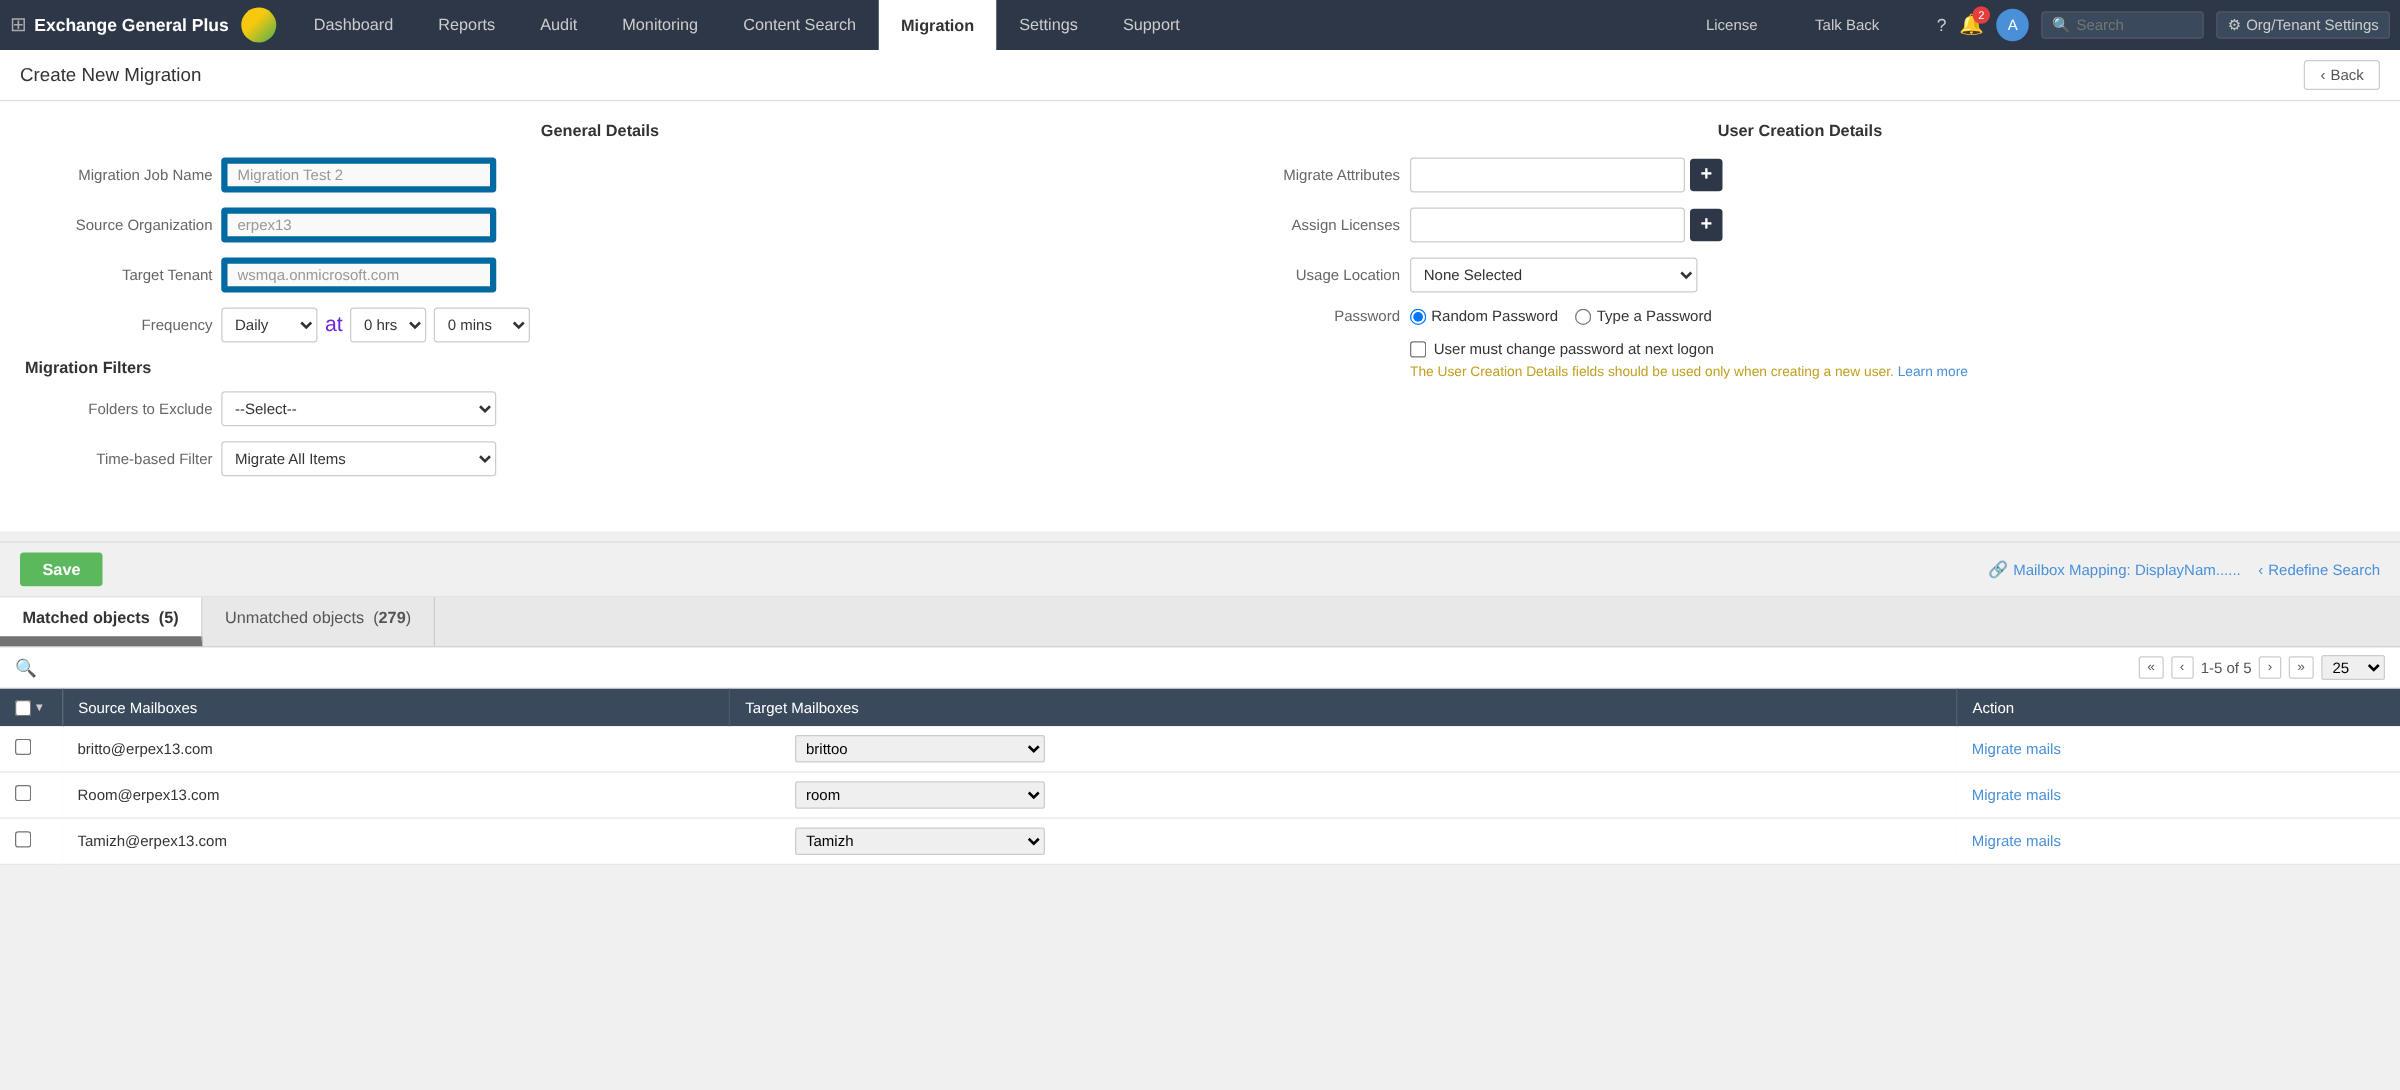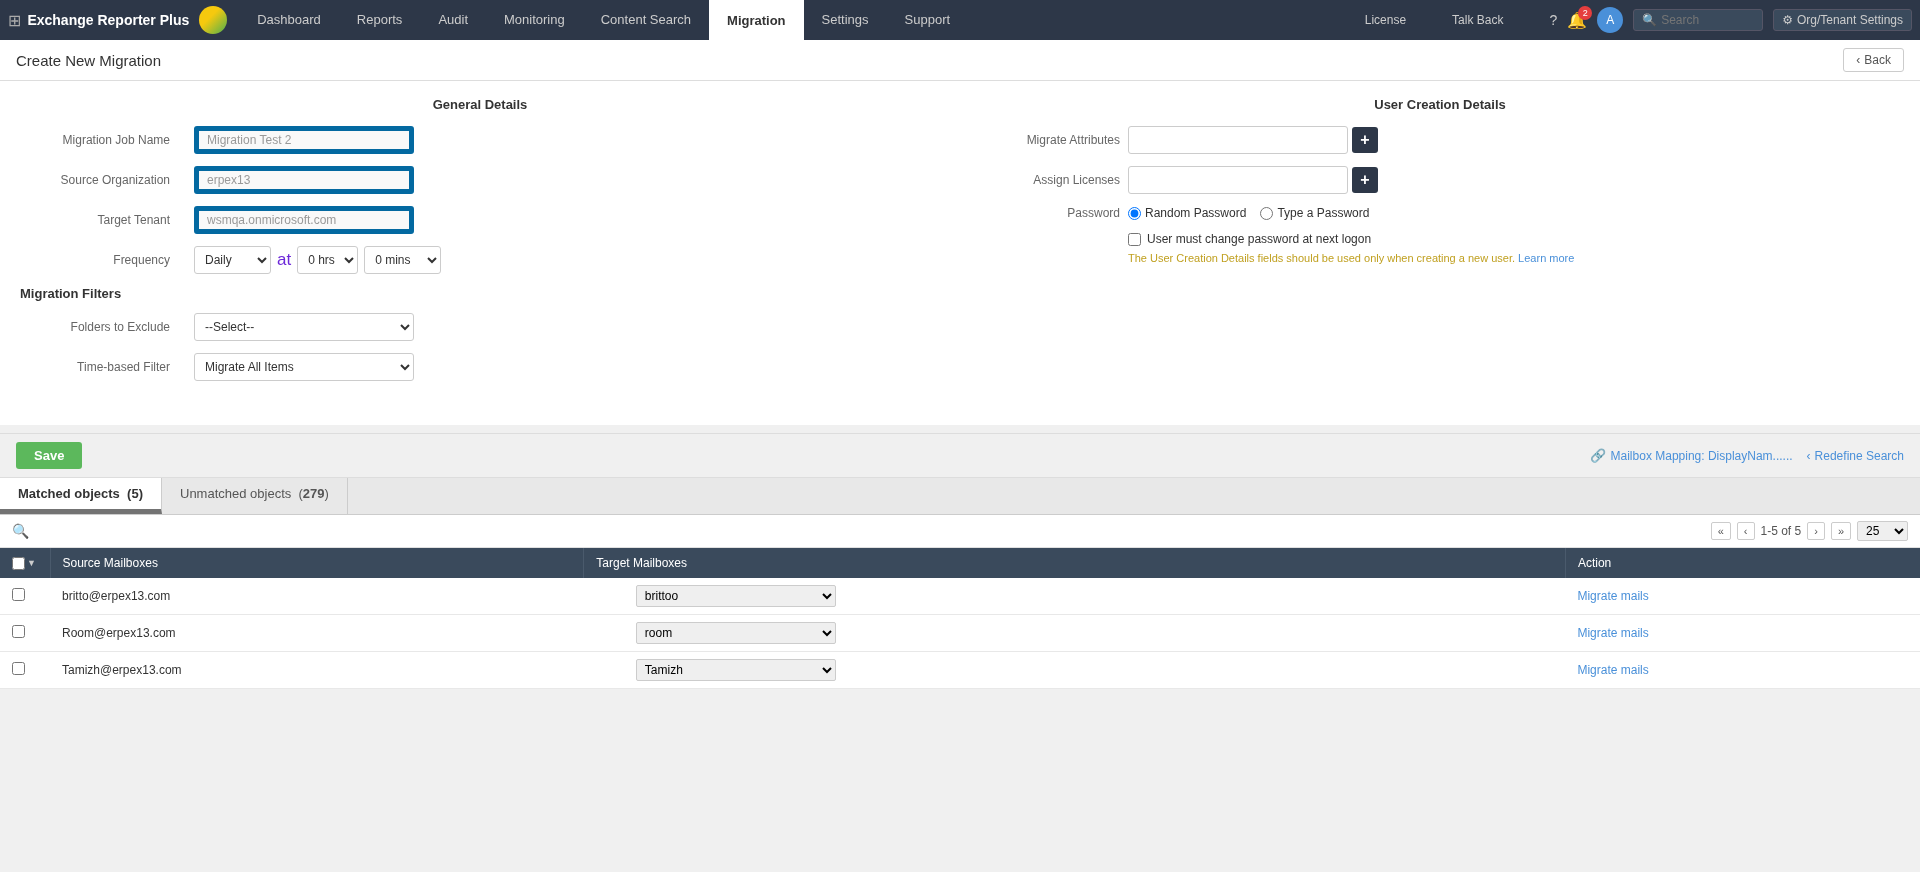--- a/index.html
+++ b/index.html
@@ -168,21 +168,21 @@
       font-weight: bold;
       color: #333;
       margin-bottom: 14px;
       text-align: center;
     }
 
     .form-row {
       display: flex;
       align-items: center;
       margin-bottom: 12px;
-      gap: 24px;
+      gap: 7px;
     }
     .form-label {
       width: 150px;
       text-align: right;
       font-size: 12px;
       color: #666;
       flex-shrink: 0;
     }
     .form-input {
       border: 5px solid #0369a1;
@@ -344,21 +344,21 @@
       padding: 8px 18px;
       font-size: 13px;
       cursor: pointer;
       border-right: 1px solid #ccc;
       color: #555;
     }
     .result-tab.active {
       background: #fff;
       font-weight: bold;
       color: #333;
-      border-bottom: 5px solid #737373;
+      border-bottom: 8px solid #737373;
     }
     .result-tab .count {
       font-weight: bold;
     }
 
     
     .table-toolbar {
       background: #fff;
       padding: 6px 12px;
       display: flex;
@@ -442,21 +442,21 @@
       gap: 2px;
     }
     .small-arrow { font-size: 9px; color: #ccc; cursor: pointer; }
   </style>
 </head>
 <body>
 
 <div class="top-nav">
   <span class="grid-icon">⊞</span>
   <div class="logo-area">
-    <span class="logo-text">Exchange Reporter Plus</span>
+    <span class="logo-text">Exchange General Plus</span>
     <span class="logo-circle"></span>
   </div>
   <nav class="nav-tabs">
     <div class="nav-tab">Dashboard</div>
     <div class="nav-tab">Reports</div>
     <div class="nav-tab">Audit</div>
     <div class="nav-tab">Monitoring</div>
     <div class="nav-tab">Content Search</div>
     <div class="nav-tab active">Migration</div>
     <div class="nav-tab">Settings</div>
@@ -567,20 +567,29 @@
       </div>
 
       <div class="ucd-row">
         <label class="ucd-label">Assign Licenses</label>
         <div class="ucd-input-area">
           <input class="ucd-text-input" type="text" style="">
           <button class="plus-btn">+</button>
         </div>
       </div>
 
+      <div class="ucd-row">
+        <label class="ucd-label">Usage Location</label>
+        <select class="ucd-select">
+          <option>None Selected</option>
+          <option>US</option>
+          <option>UK</option>
+          <option>India</option>
+        </select>
+      </div>
 
       <div class="ucd-row">
         <label class="ucd-label">Password</label>
         <div class="radio-row">
           <label class="radio-item">
             <input type="radio" name="password_type" checked="" style="">
             <span>Random Password</span>
           </label>
           <label class="radio-item">
             <input type="radio" name="password_type" style="">

